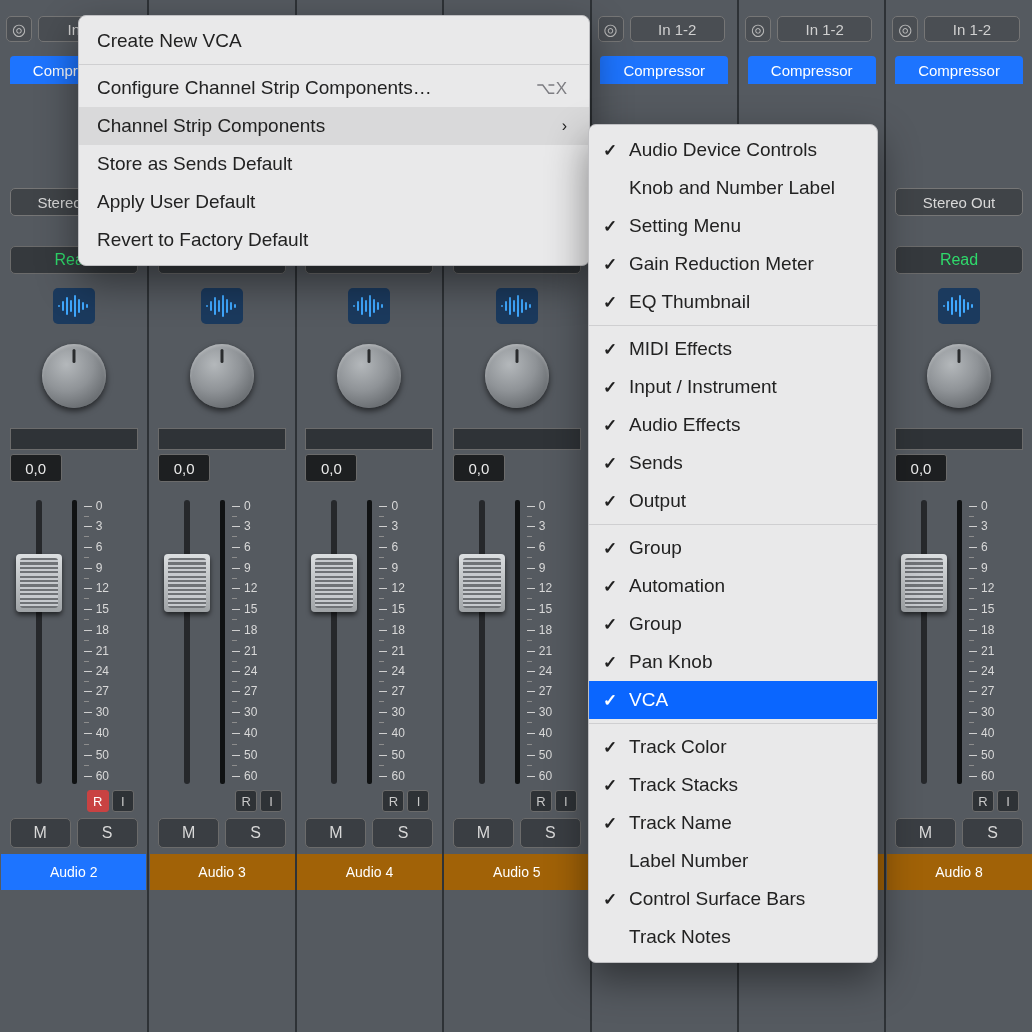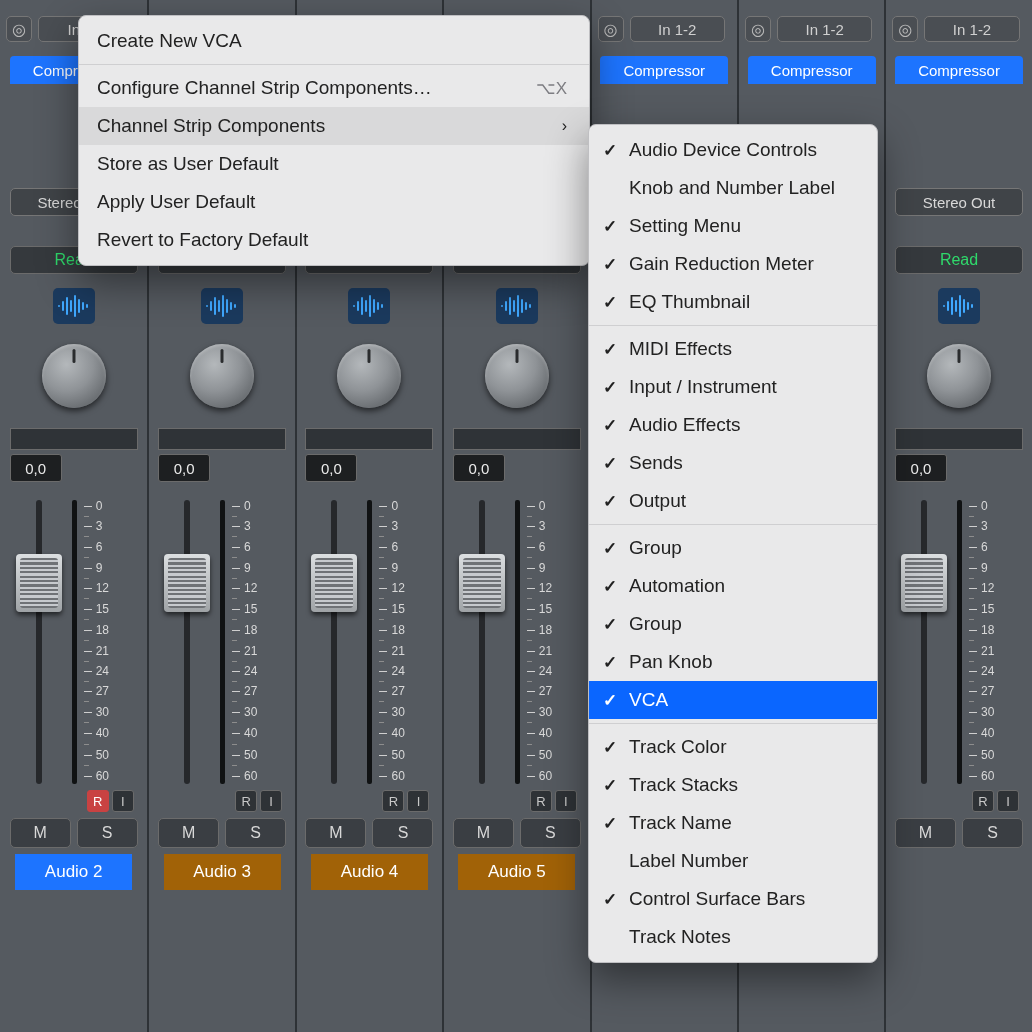--- a/index.html
+++ b/index.html
@@ -57,21 +57,21 @@
   
   .ri-row { margin-top:2px; width:128px; display:flex; justify-content:flex-end; gap:3px; padding-right:4px;}
   .ri { width:22px; height:22px; background:#2e3236; border:1px solid #6b6b6b; border-radius:3px; display:flex; align-items:center; justify-content:center; font-size:13px; color:#c8c8c8;}
   .ri.rec-on { background:#c94242; color:#fff; border-color:#c94242; }
 
   
   .ms-row { margin-top:6px; width:128px; display:flex; gap:6px; justify-content:center;}
   .ms { flex:1; height:30px; background:#3a3e43; border:1px solid #6b6b6b; border-radius:5px; display:flex; align-items:center; justify-content:center; font-size:16px; color:#d8d8d8;}
 
   
-  .track-name { margin-top:6px; width:117px; height:36px; background:#1d74ff; color:#fff; display:flex; align-items:center; justify-content:center; font-size:17px; }
+  .track-name { margin-top:6px; width:145px; height:36px; background:#1d74ff; color:#fff; display:flex; align-items:center; justify-content:center; font-size:14px; }
   .track-name.dim { background:#a16207; }
 
   
   .menu { position:absolute; background:#e9e9ea; border:1px solid #bfbfc2; border-radius:8px; box-shadow:0 16px 40px rgba(0,0,0,.45); color:#222; font-size:19px; padding:6px 0; }
   .menu .item { height:38px; display:flex; align-items:center; padding:0 22px 0 18px; position:relative; white-space:nowrap;}
   .menu .item.hover { background:#d9d9da; }
   .menu .item.selected { background:#0a66ff; color:#fff; }
   .menu .sep { height:1px; background:#cfcfd1; margin:4px 0; }
   .menu .chev { margin-left:auto; font-size:16px; padding-left:20px;}
   .menu .shortcut { margin-left:auto; color:#7d7d82; font-size:17px; padding-left:20px;}
@@ -999,38 +999,39 @@
         </div>
     </div>
     <div class="ri-row">
       <div class="ri ">R</div>
       <div class="ri">I</div>
     </div>
     <div class="ms-row">
       <div class="ms">M</div>
       <div class="ms">S</div>
     </div>
+    <div class="track-name dim">Audio 8</div>
   </div>
   </div>
 
 <div class="menu" id="main-menu">
     <div class="item">
       <span>Create New VCA</span>
     </div>
     <div class="sep"></div>
     <div class="item">
       <span>Configure Channel Strip Components…</span>
       <span class="shortcut">⌥X</span>
     </div>
     <div class="item hover">
       <span>Channel Strip Components</span>
       <span class="chev">›</span>
     </div>
     <div class="item">
-      <span>Store as User Default</span>
+      <span>Store as Sends Default</span>
     </div>
     <div class="item">
       <span>Apply User Default</span>
     </div>
     <div class="item">
       <span>Revert to Factory Default</span>
     </div>
   </div>
 <div class="menu sub" id="sub-menu">
     <div class="item">

